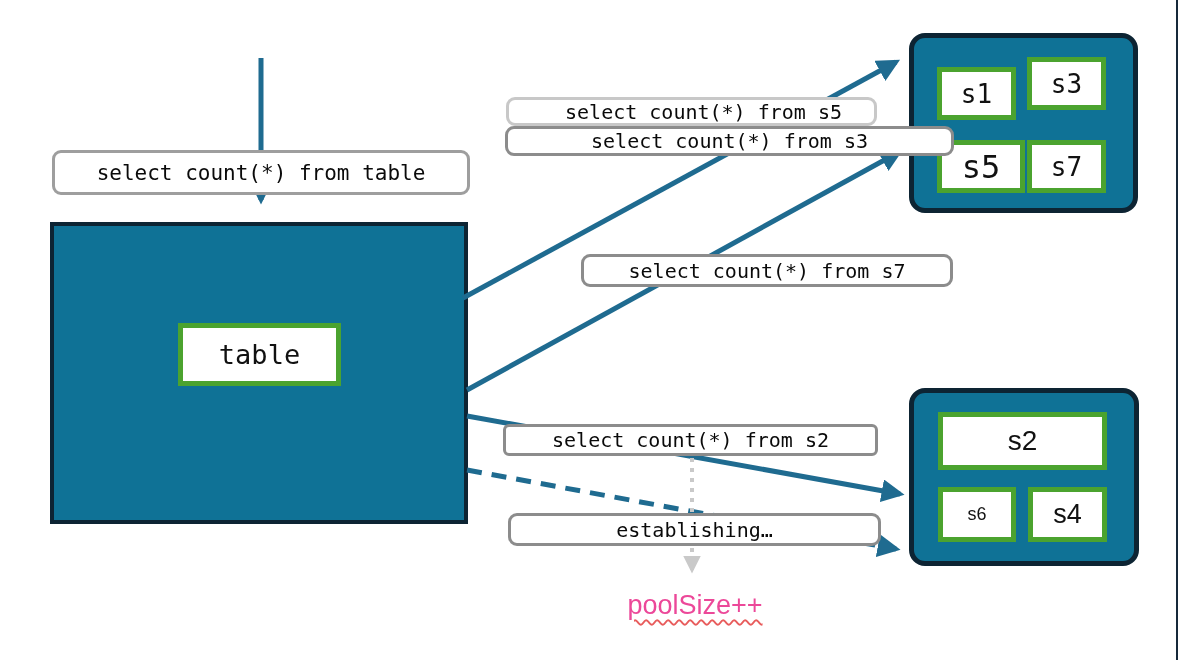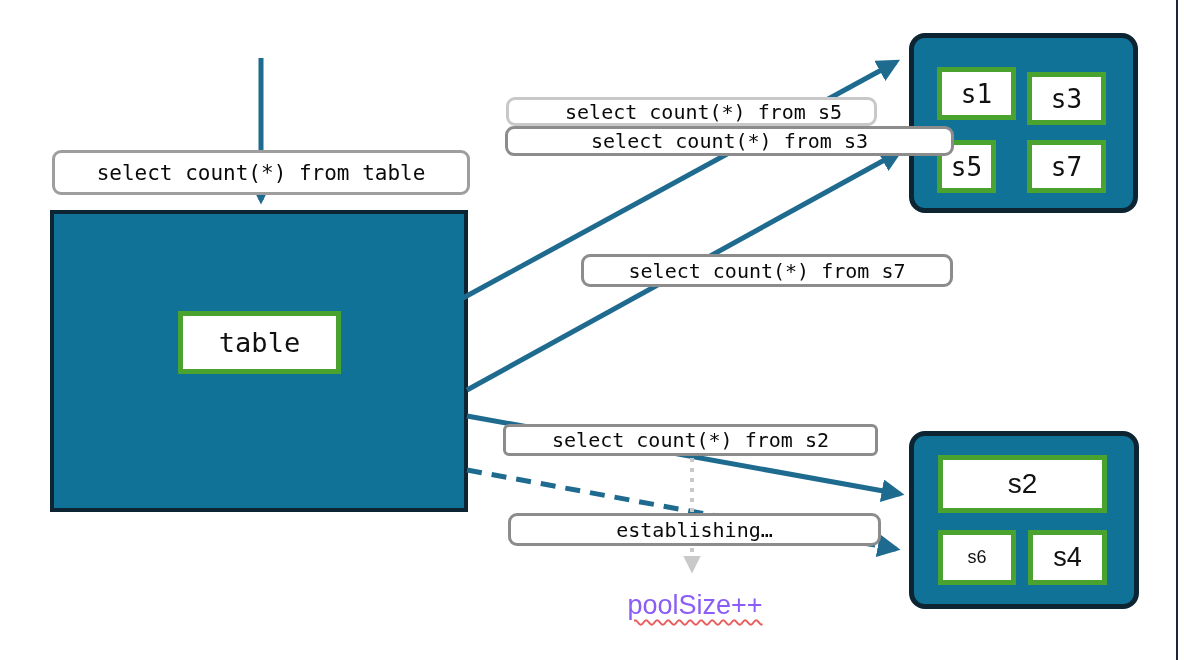--- a/index.html
+++ b/index.html
@@ -40,51 +40,51 @@
 
   svg.arrows{position:absolute;left:0;top:0;pointer-events:none;}
   .arrow-line{stroke:#1f6b90;stroke-width:5;fill:none;}
   .arrow-dashed{stroke-dasharray:15 10;}
   .dotted-gray{stroke:#c9c9c9;stroke-width:4;stroke-dasharray:4 6;fill:none;}
 
   .pool-note{
     position:absolute;left:600px;top:590px;width:190px;
     text-align:center;
     font-family:"Liberation Sans", sans-serif;
-    font-size:27px;color:#8b5cf6;
+    font-size:27px;color:#ec4899;
   }
   .pool-note span{
     text-decoration-line:underline;
     text-decoration-style:wavy;
     text-decoration-color:#e85c5c;
     text-decoration-thickness:2px;
     text-underline-offset:5px;
   }
   .slide-edge{
     position:absolute;left:1176px;top:0;width:2px;height:660px;
     background:#16293a;
   }
 </style>
 </head>
 <body>
 
 <div class="canvas">
 
-  <div class="teal-box" style="left:50px;top:210px;width:418px;height:302px;">
+  <div class="teal-box" style="left:50px;top:222px;width:418px;height:302px;">
     <div class="green-box mono-text" style="left:124px;top:97px;width:163px;height:63px;font-size:27px;">table</div>
   </div>
 
   <div class="teal-box shard-container" style="left:909px;top:33px;width:229px;height:180px;">
     <div class="green-box mono-text" style="left:23px;top:29px;width:79px;height:53px;font-size:26px;">s1</div>
-    <div class="green-box mono-text" style="left:113px;top:34px;width:79px;height:53px;font-size:26px;">s3</div>
-    <div class="green-box mono-text" style="left:23px;top:102px;width:59px;height:53px;font-size:26px;">s5</div>
+    <div class="green-box mono-text" style="left:113px;top:19px;width:79px;height:53px;font-size:26px;">s3</div>
+    <div class="green-box mono-text" style="left:23px;top:102px;width:88px;height:53px;font-size:32px;">s5</div>
     <div class="green-box mono-text" style="left:113px;top:102px;width:79px;height:53px;font-size:26px;">s7</div>
   </div>
 
-  <div class="teal-box shard-container" style="left:909px;top:431px;width:230px;height:178px;">
+  <div class="teal-box shard-container" style="left:909px;top:388px;width:230px;height:178px;">
     <div class="green-box sans-text" style="left:24px;top:19px;width:169px;height:58px;font-size:28px;">s2</div>
     <div class="green-box sans-text" style="left:24px;top:94px;width:78px;height:55px;font-size:18px;">s6</div>
     <div class="green-box sans-text" style="left:114px;top:94px;width:79px;height:55px;font-size:27px;">s4</div>
   </div>
 
   <svg class="arrows" width="1184" height="660" viewBox="0 0 1184 660">
     <defs>
       <marker id="head-teal" viewBox="0 0 10 10" refX="8" refY="5" markerWidth="4.6" markerHeight="4.6" orient="auto">
         <path d="M0,0 L10,5 L0,10 z" fill="#1f6b90"></path>
       </marker>

